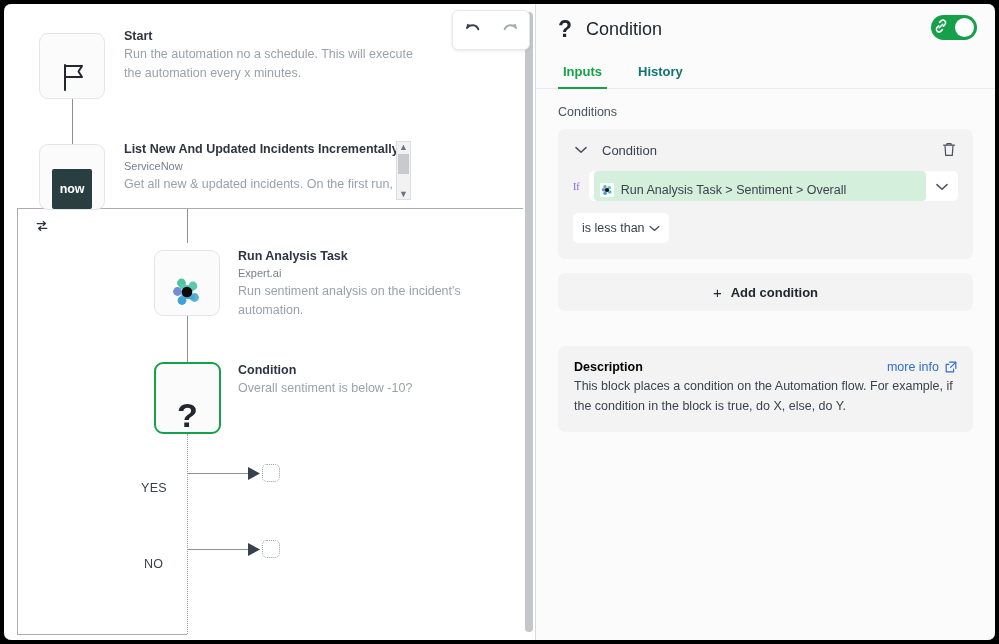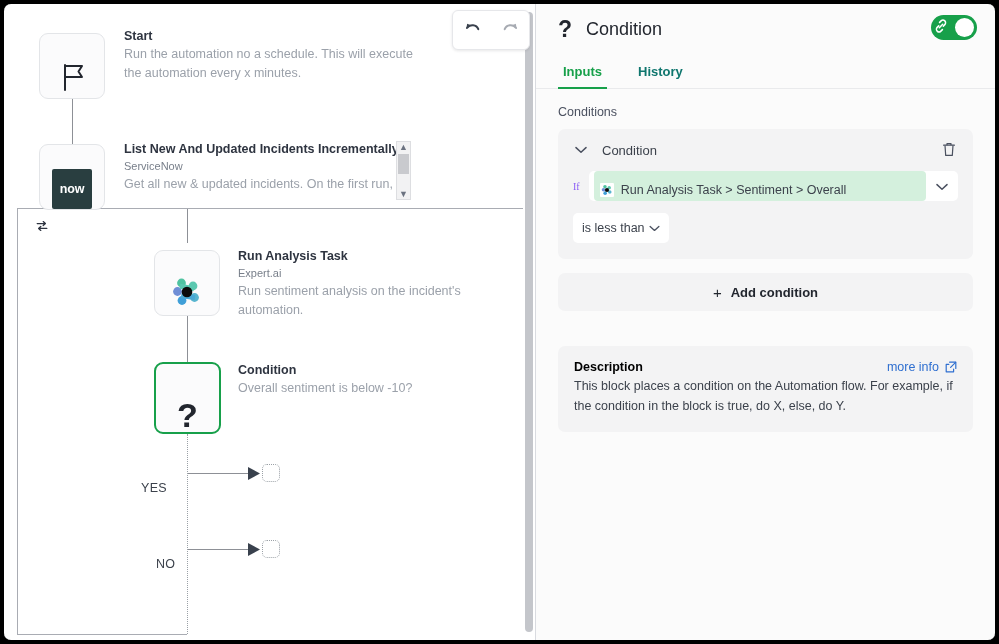--- a/index.html
+++ b/index.html
@@ -445,21 +445,21 @@
     <div class="ghost-node" style="left:258px; top:460px;"></div>
     <div class="branch-label" style="left:137px; top:477px;">YES</div>
 
     <div class="conn conn-h" style="left:184px; top:545px; width:62px;"></div>
     <div style="position:absolute; left:243px; top:538px;">
       <svg width="16" height="15" viewBox="0 0 16 15">
           <path d="M1 1 L13 7.5 L1 14 Z" fill="#39414d"></path>
         </svg>
     </div>
     <div class="ghost-node" style="left:258px; top:536px;"></div>
-    <div class="branch-label" style="left:152px; top:553px;">NO</div>
+    <div class="branch-label" style="left:140px; top:553px;">NO</div>
 
     <div class="node-box" style="left:35px; top:29px;">
       <span>
         <svg width="34" height="34" viewBox="0 0 34 34">
           <path d="M10 5 V30" fill="none" stroke="#22262e" stroke-width="2" stroke-linecap="round"></path>
           <path d="M10 6 H27 L23.5 11.5 L27 17 H10 Z" fill="none" stroke="#22262e" stroke-width="2" stroke-linejoin="round"></path>
         </svg>
       </span>
     </div>
     <div class="node-text" style="left:120px; top:24px; width:300px;">

